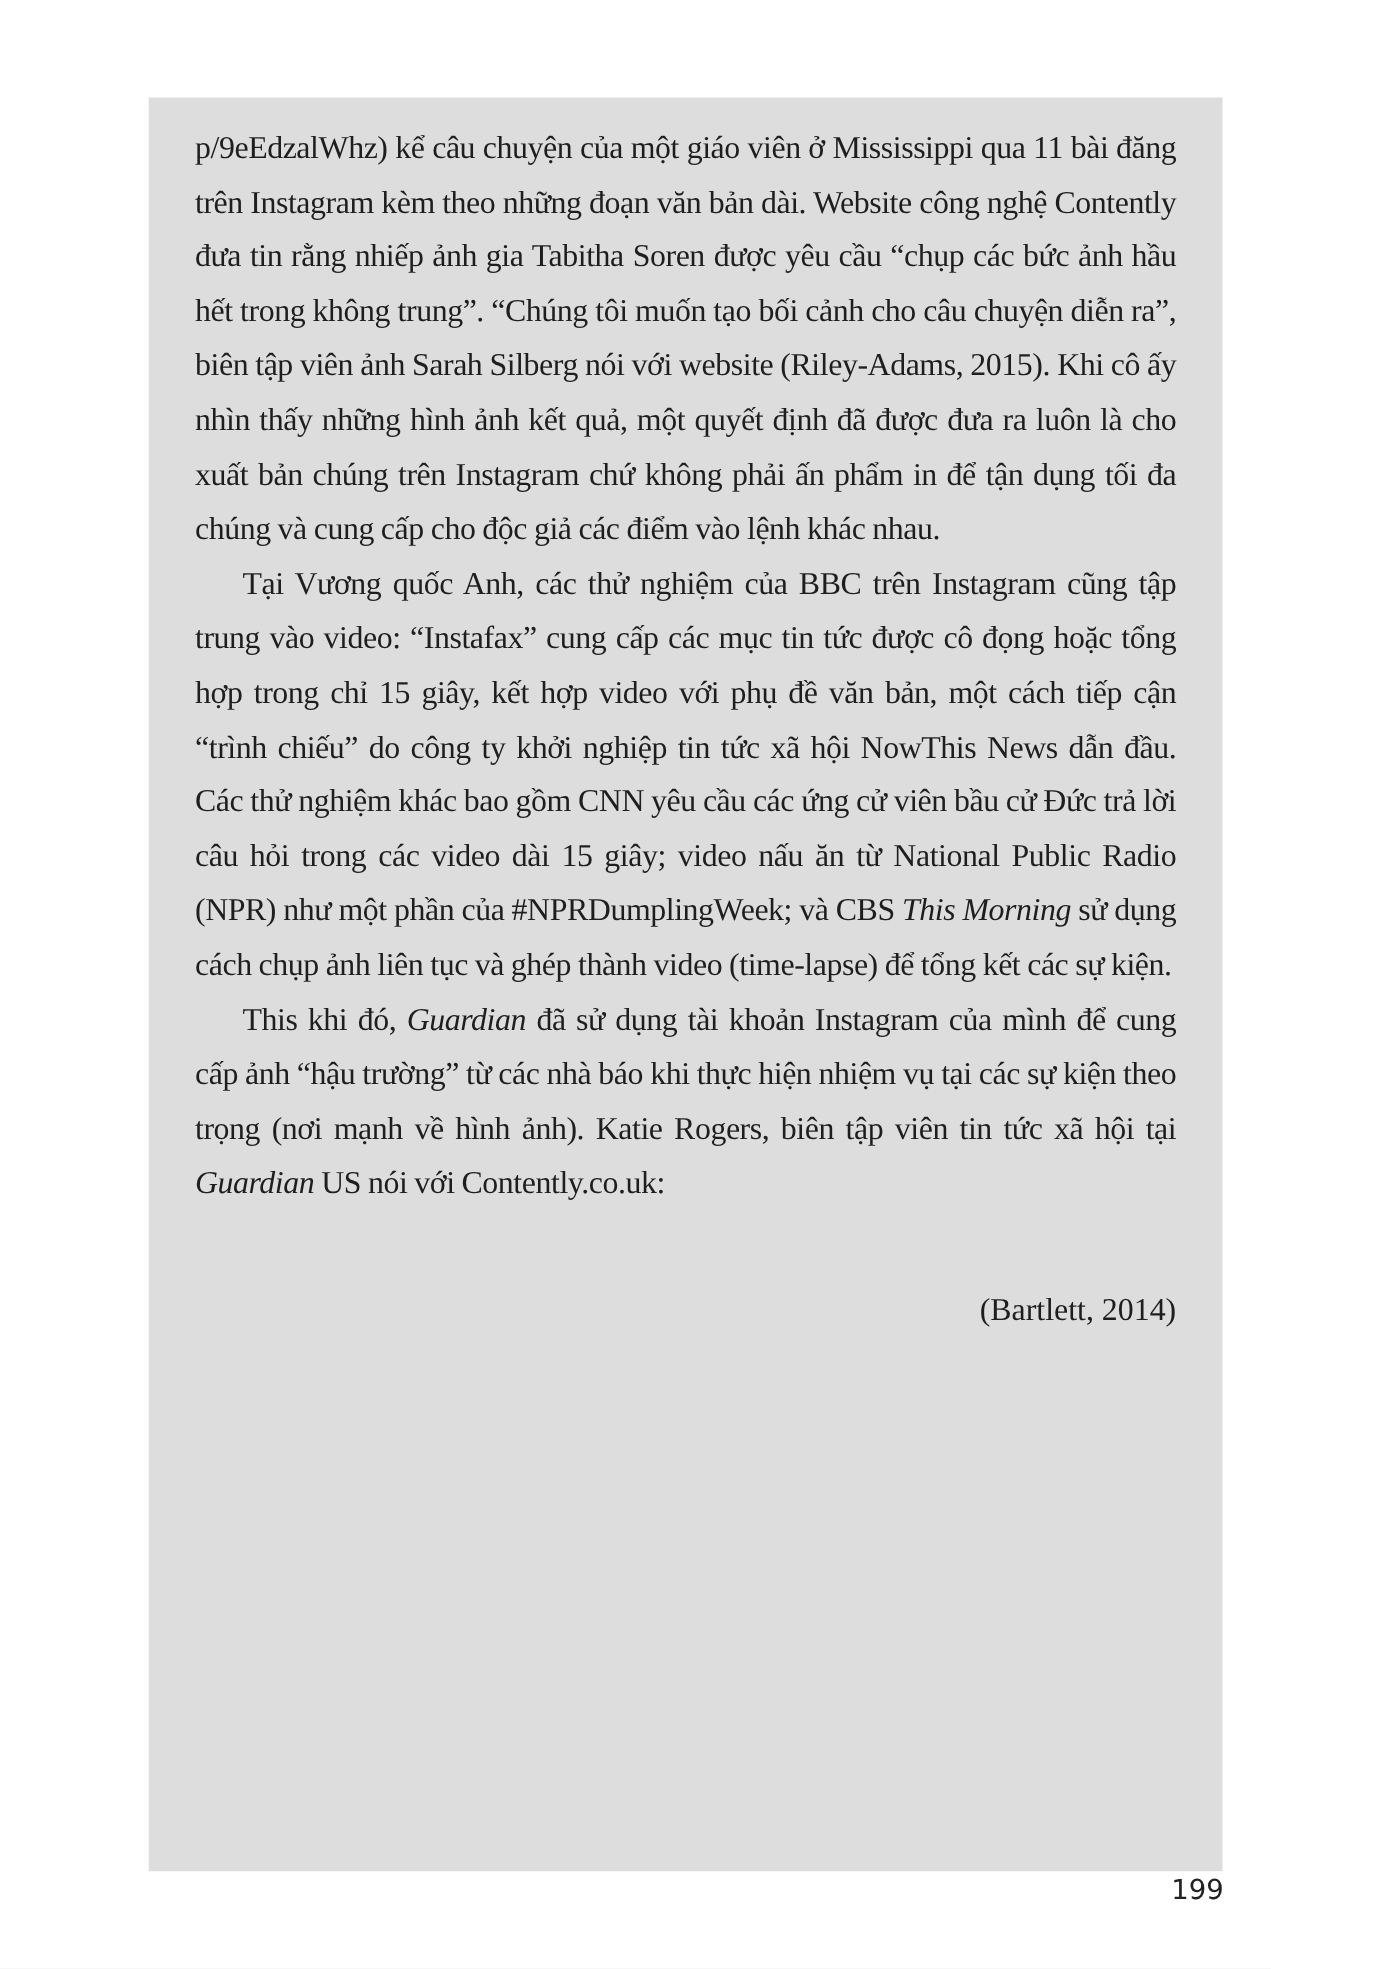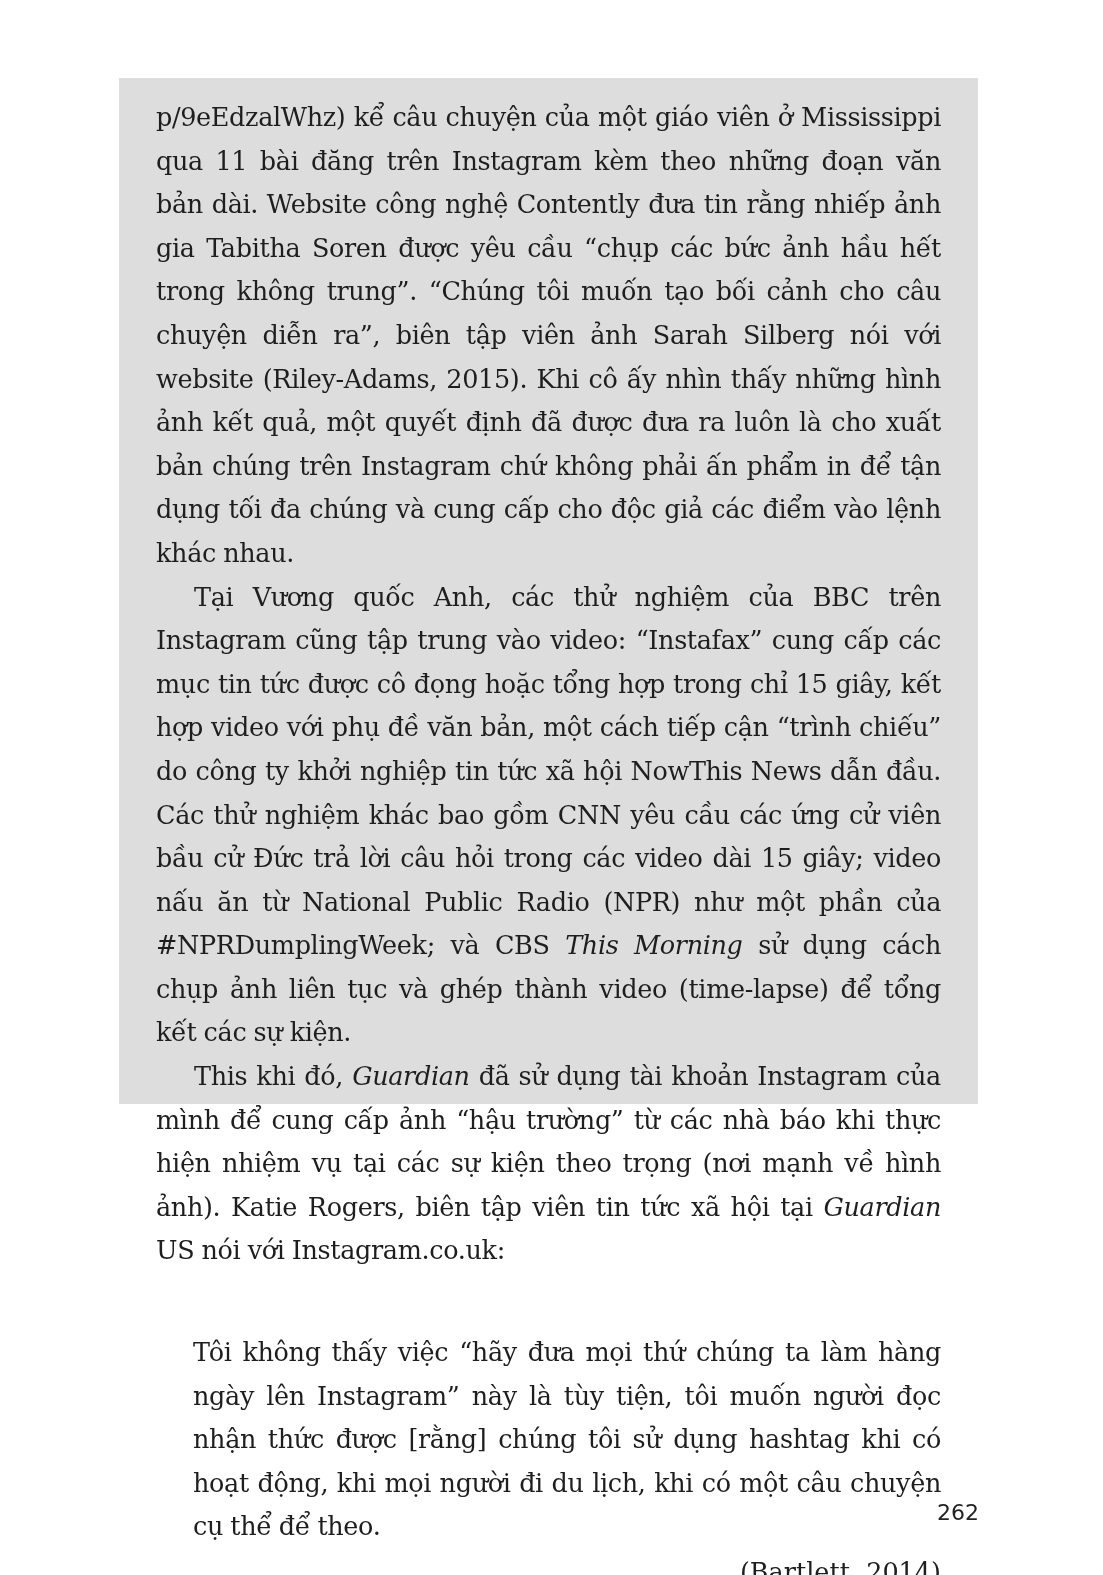--- a/index.html
+++ b/index.html
@@ -7,24 +7,25 @@
     width: 1103px; height: 1575px;
     background: #ffffff;
     position: relative;
     overflow: hidden;
     font-family: "DejaVu Serif", "Liberation Serif", serif;
     color: #1e1e1e;
   }
   .box {
     position: absolute;
     left: 119px; top: 78px;
-    width: 859px; height: 1026px;
+    width: 859px; height: 1419px;
     background: #dddddd;
     box-sizing: border-box;
     padding: 18px 37px 0 37px;
+    font-family: Liberation Serif, serif;
   }
   .p {
     font-size: 25.5px;
     line-height: 43.6px;
     text-align: justify;
     margin: 0;
     letter-spacing: -0.35px;
     word-spacing: -0.5px;
   }
   .indent { text-indent: 38px; }
@@ -50,21 +51,20 @@
 <body>
 
 <div class="box">
   <p class="p">
     <span>p/9eEdzalWhz) kể câu chuyện của một giáo viên ở Mississippi qua 11 bài đăng trên Instagram kèm theo những đoạn văn bản dài. Website công nghệ Contently đưa tin rằng nhiếp ảnh gia Tabitha Soren được yêu cầu “chụp các bức ảnh hầu hết trong không trung”. “Chúng tôi muốn tạo bối cảnh cho câu chuyện diễn ra”, biên tập viên ảnh Sarah Silberg nói với website (Riley-Adams, 2015). Khi cô ấy nhìn thấy những hình ảnh kết quả, một quyết định đã được đưa ra luôn là cho xuất bản chúng trên Instagram chứ không phải ấn phẩm in để tận dụng tối đa chúng và cung cấp cho độc giả các điểm vào lệnh khác nhau.</span>
   </p>
   <p class="p indent">
     <span>Tại Vương quốc Anh, các thử nghiệm của BBC trên Instagram cũng tập trung vào video: “Instafax” cung cấp các mục tin tức được cô đọng hoặc tổng hợp trong chỉ 15 giây, kết hợp video với phụ đề văn bản, một cách tiếp cận “trình chiếu” do công ty khởi nghiệp tin tức xã hội NowThis News dẫn đầu. Các thử nghiệm khác bao gồm CNN yêu cầu các ứng cử viên bầu cử Đức trả lời câu hỏi trong các video dài 15 giây; video nấu ăn từ National Public Radio (NPR) như một phần của #NPRDumplingWeek; và CBS </span><em>This Morning</em><span> sử dụng cách chụp ảnh liên tục và ghép thành video (time-lapse) để tổng kết các sự kiện.</span>
   </p>
   <p class="p indent">
-    <span>This khi đó, </span><em>Guardian</em><span> đã sử dụng tài khoản Instagram của mình để cung cấp ảnh “hậu trường” từ các nhà báo khi thực hiện nhiệm vụ tại các sự kiện theo trọng (nơi mạnh về hình ảnh). Katie Rogers, biên tập viên tin tức xã hội tại </span><em>Guardian</em><span> US nói với Instagram.co.uk:</span>
+    <span>This khi đó, </span><em>Guardian</em><span> đã sử dụng tài khoản Instagram của mình để cung cấp ảnh “hậu trường” từ các nhà báo khi thực hiện nhiệm vụ tại các sự kiện theo trọng (nơi mạnh về hình ảnh). Katie Rogers, biên tập viên tin tức xã hội tại </span><em>Guardian</em><span> US nói với Contently.co.uk:</span>
   </p>
   <div class="quote">
-    <p class="p">Tôi không thấy việc “hãy đưa mọi thứ chúng ta làm hàng ngày lên Instagram” này là tùy tiện, tôi muốn người đọc nhận thức được [rằng] chúng tôi sử dụng hashtag khi có hoạt động, khi mọi người đi du lịch, khi có một câu chuyện cụ thể để theo.</p>
     <p class="cite">(Bartlett, 2014)</p>
   </div>
 </div>
 
-<div class="pagenum">262</div>
+<div class="pagenum">199</div>
 
 </body></html>

